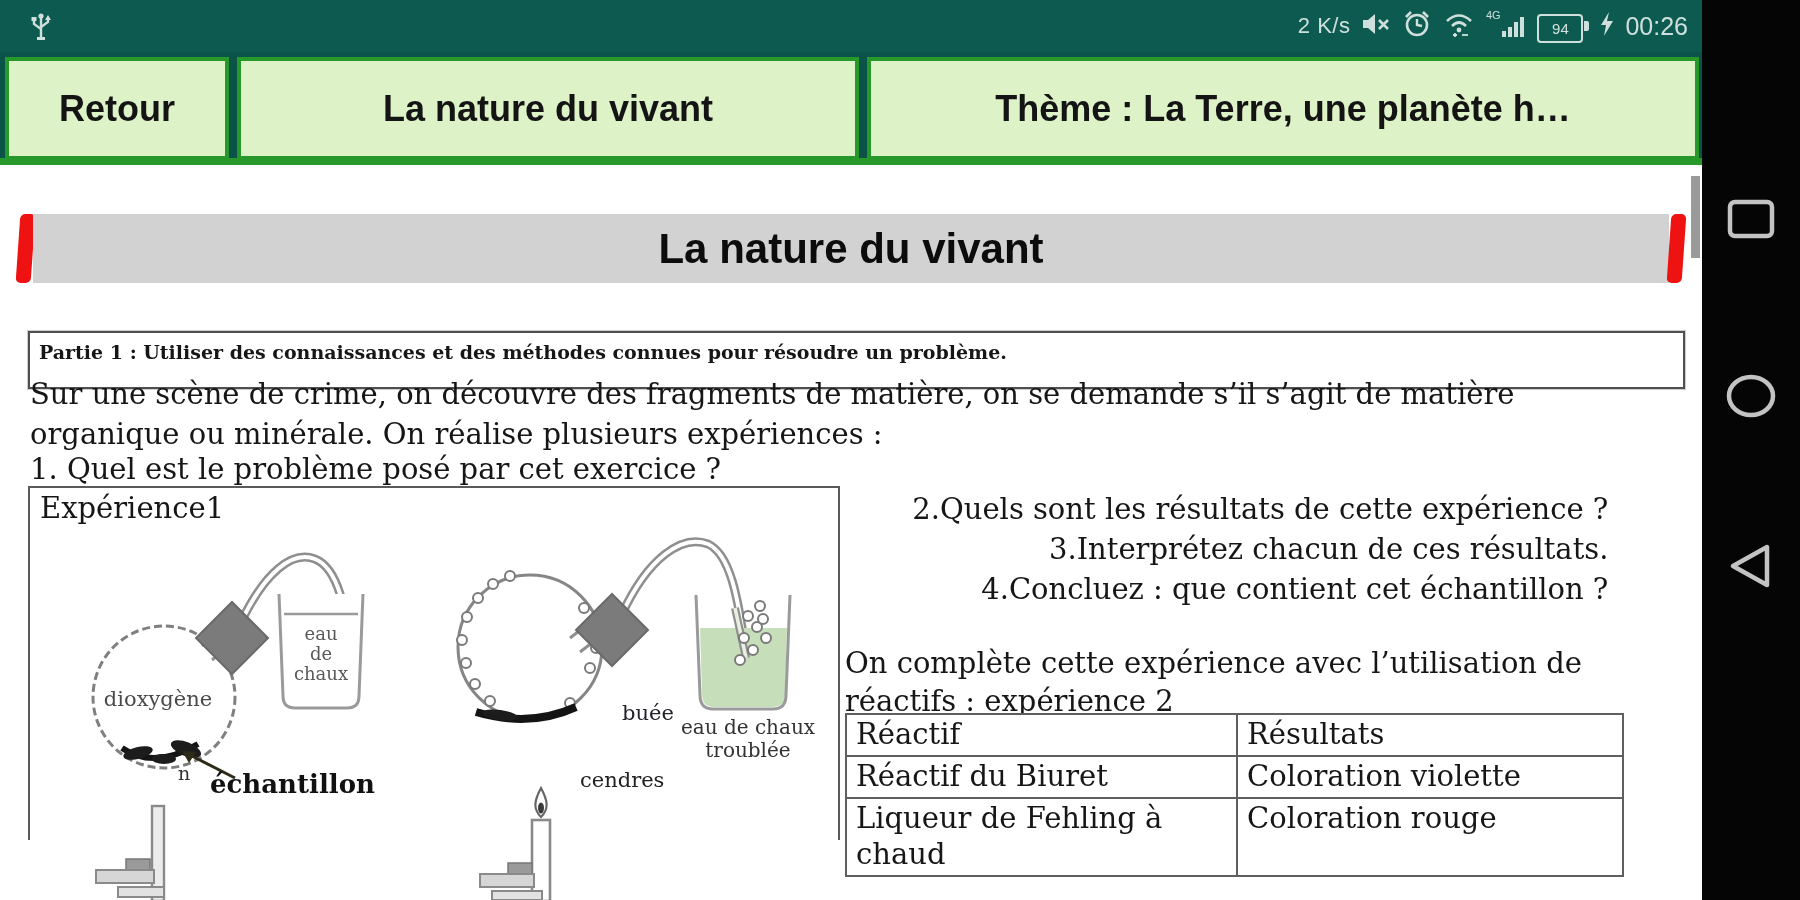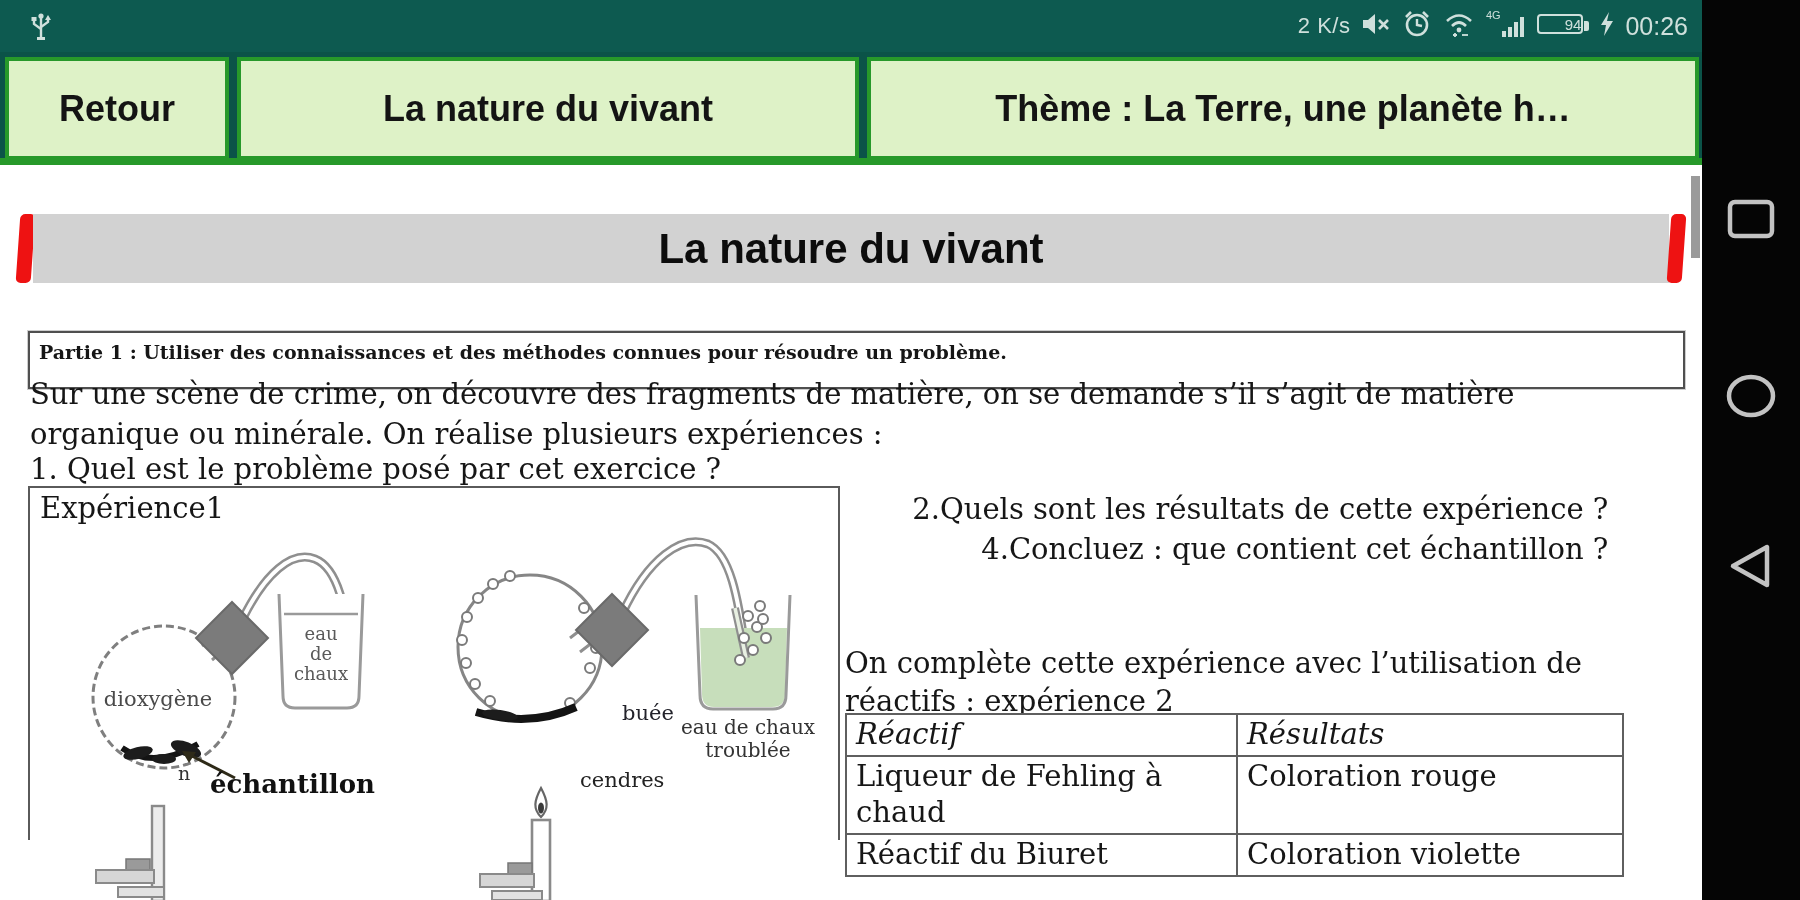--- a/index.html
+++ b/index.html
@@ -10,23 +10,23 @@
 
   
   .status-bar { position:absolute; left:0; top:0; width:1702px; height:52px;
     background:#0d5a50; color:#cfe0dc; display:flex; align-items:center; }
   .sb-left { position:absolute; left:30px; top:12px; }
   .sb-right { position:absolute; right:14px; top:0; height:52px; display:flex;
     align-items:center; gap:11px; }
   .sb-speed { font-size:22px; letter-spacing:0.5px; }
   .sb-time { font-size:25px; }
   .sb-batt { position:relative; width:52px; height:24px; }
-  .sb-batt .batt-body { position:absolute; left:0; top:0; width:46px; height:20px;
+  .sb-batt .batt-body { position:absolute; left:0; top:0; width:46px; height:29px;
     border:2.5px solid #cfe0dc; border-radius:4px; font-size:15px; color:#cfe0dc;
-    display:flex; align-items:center; justify-content:flex-end; }
+    display:flex; align-items:center; justify-content:center; }
   .sb-batt .batt-tip { position:absolute; right:0; top:7px; width:5px; height:10px;
     background:#cfe0dc; border-radius:0 2px 2px 0; }
 
   
   .nav-row { position:absolute; left:0; top:52px; width:1702px; height:113px;
     background:#0b5348; border-bottom:7px solid #27992a; display:flex; padding:5px 0 0 5px; gap:8px; }
   .nav-btn { height:103px; background:#def2c7; border:4px solid #27992a;
     display:flex; align-items:center; justify-content:center;
     font-weight:bold; font-size:36px; color:#141414; }
   .nav-btn.b1 { width:224px; }
@@ -60,21 +60,21 @@
   .followup { position:absolute; left:845px; font-family:"DejaVu Serif", serif;
     font-size:29px; color:#161616; white-space:nowrap; }
   .fu1 { top:646px; } .fu2 { top:684px; }
 
   table.reactifs { position:absolute; left:845px; top:713px; width:779px;
     border-collapse:collapse; font-family:"DejaVu Serif", serif; font-size:29px; color:#161616;
     background:#fff; border:2px solid #3d3d3d; }
   table.reactifs td { border:2px solid #5f5f5f; vertical-align:top;
     padding:1px 28px 3px 9px; line-height:36px; }
   table.reactifs .c1 { width:391px; }
-  table.reactifs tr.hdr td { height:40px;font-style:italic; }
+  table.reactifs tr.hdr td { height:40px; }
 
   
   .bezel { position:absolute; left:1702px; top:0; width:98px; height:900px; background:#050505; }
   .bez-ic { position:absolute; left:0; width:98px; display:flex; justify-content:center; }
   .ic-recents { top:198px; } .ic-home { top:370px; } .ic-back { top:542px; }
 </style>
 </head>
 <body>
 
 <div class="screen">
@@ -251,40 +251,43 @@
         <rect x="450" y="386" width="54" height="13" fill="#d6d6d6" stroke="#8a8a8a" stroke-width="2"></rect>
         <rect x="462" y="403" width="50" height="9" fill="#e2e2e2" stroke="#8a8a8a" stroke-width="2"></rect>
       </svg>
     </div>
 
     <div class="questions">
       <div class="q-row">
         <span class="q-num">2.</span><span>Quels sont les résultats de cette expérience ?</span>
       </div>
       <div class="q-row">
+        <span class="q-num">3.</span><span>Interprétez chacun de ces résultats.</span>
+      </div>
+      <div class="q-row">
         <span class="q-num">4.</span><span>Concluez : que contient cet échantillon ?</span>
       </div>
     </div>
 
     <div class="followup fu1">On complète cette expérience avec l’utilisation de</div>
     <div class="followup fu2">réactifs : expérience 2</div>
 
     <table class="reactifs">
       <tbody>
           <tr class="hdr">
         <td class="c1">Réactif</td>
         <td>Résultats</td>
       </tr>
       <tr>
+        <td class="c1">Réactif du Biuret</td>
+        <td>Coloration violette</td>
+      </tr>
+      <tr>
         <td class="c1">Liqueur de Fehling à chaud</td>
         <td>Coloration rouge</td>
-      </tr>
-      <tr>
-        <td class="c1">Réactif du Biuret</td>
-        <td>Coloration violette</td>
       </tr>
     </tbody>
       </table>
   </div>
 </div>
 
 <div class="bezel">
   <div class="bez-ic ic-recents">
     <svg width="50" height="42" viewBox="0 0 50 42">
       <rect x="4" y="4" width="42" height="34" rx="5" fill="none" stroke="#c3c3c3" stroke-width="4.5"></rect>

